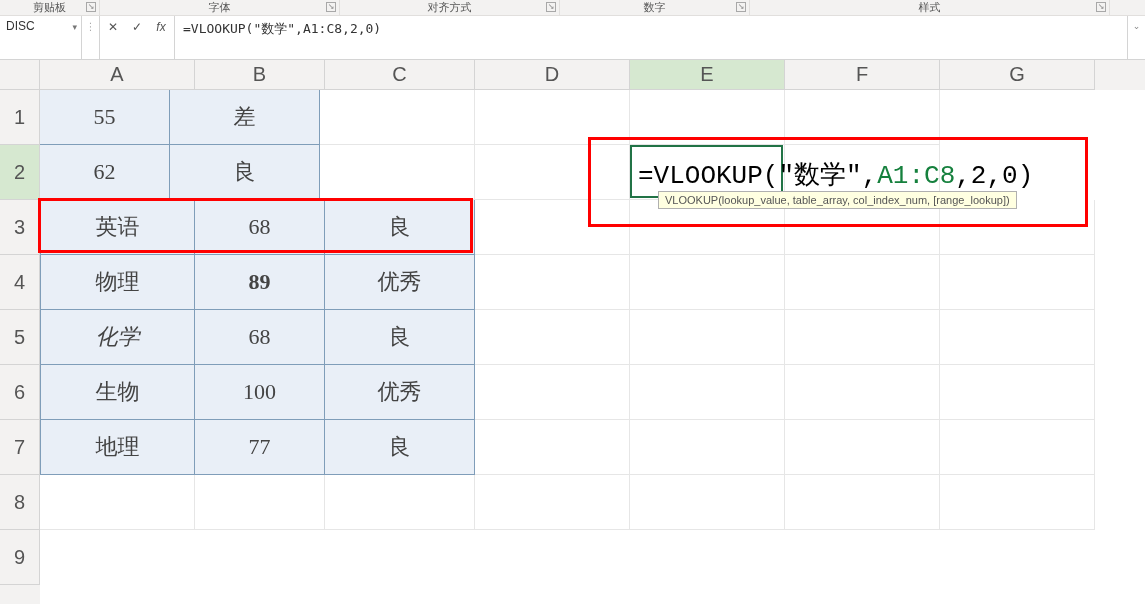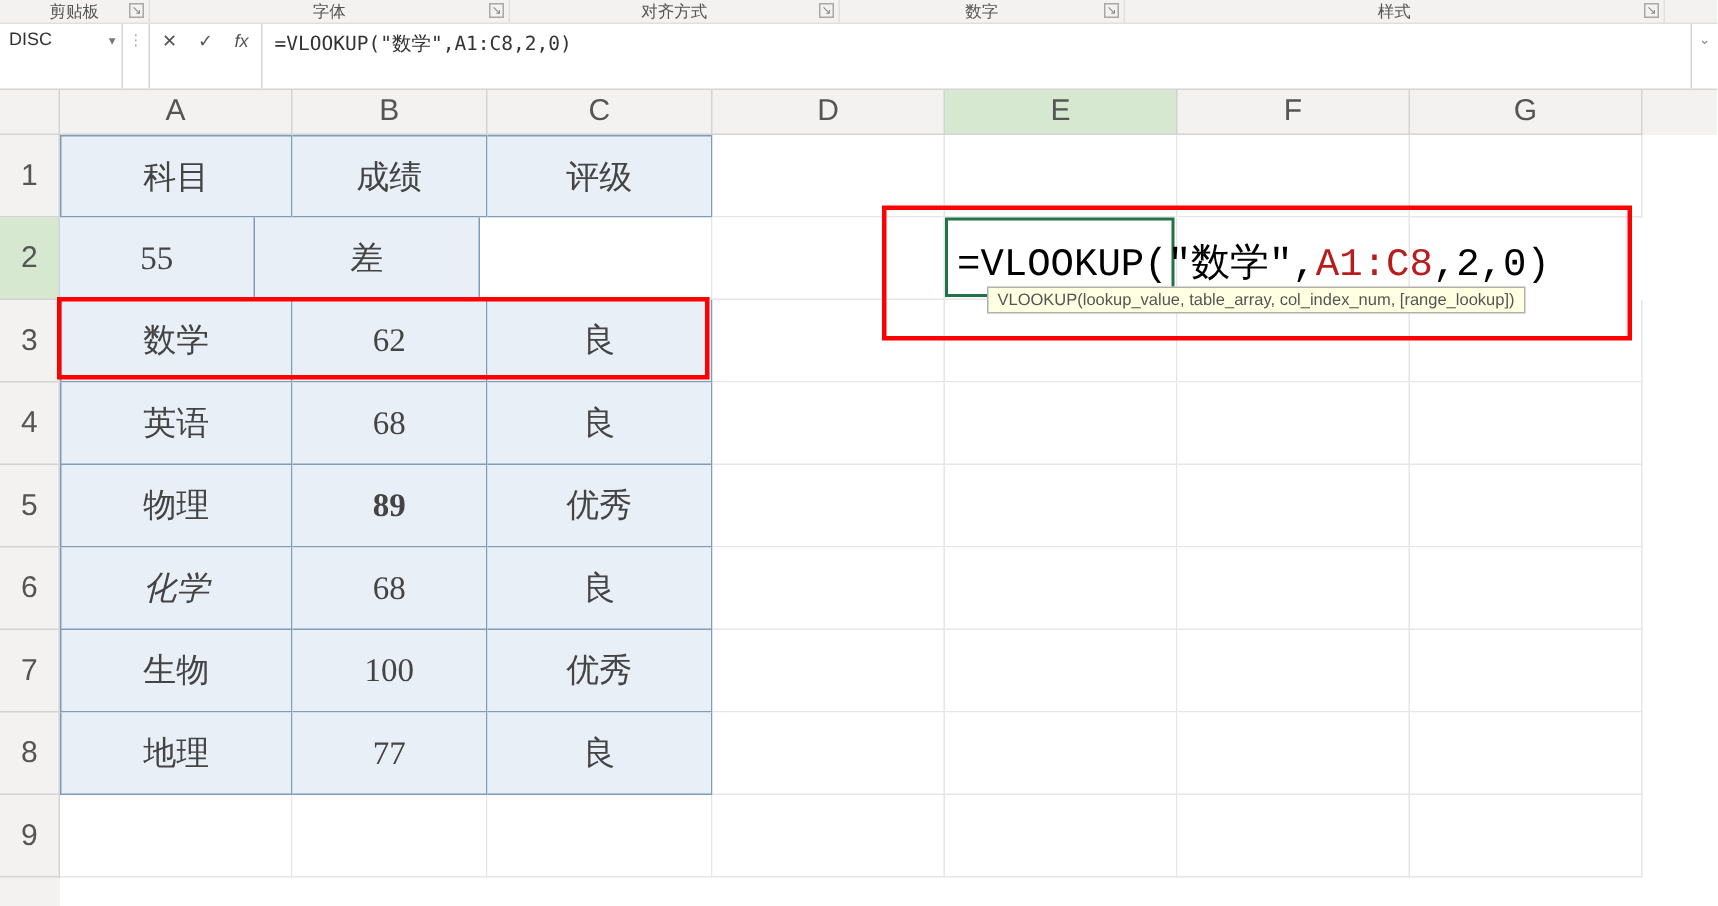--- a/index.html
+++ b/index.html
@@ -181,21 +181,21 @@
   }
 
   
   .formula-overlay {
     position: absolute;
     font-family: Consolas, "Courier New", monospace;
     font-size: 26px;
     color: #000;
     white-space: nowrap;
   }
-  .formula-overlay .blue { color: #b91c1c; }
+  .formula-overlay .blue { color: #15803d; }
   .tooltip-hint {
     position: absolute;
     background: #ffffe1;
     border: 1px solid #b0b0b0;
     padding: 2px 6px;
     font-size: 11px;
     color: #555;
     white-space: nowrap;
   }
 </style>
@@ -259,38 +259,28 @@
       <div class="row-h" style="height: 55px;">3</div>
       <div class="row-h" style="height: 55px;">4</div>
       <div class="row-h" style="height: 55px;">5</div>
       <div class="row-h" style="height: 55px;">6</div>
       <div class="row-h" style="height: 55px;">7</div>
       <div class="row-h" style="height: 55px;">8</div>
       <div class="row-h" style="height: 55px;">9</div>
     </div>
   <div class="cells" id="cells">
       <div class="row" style="height: 55px;">
-        <div class="cell tblcell tbl-left tbl-top" style="width: 155px; height: 55px;">科目</div>
-        <div class="cell tblcell tbl-top" style="width: 130px; height: 55px;">成绩</div>
-        <div class="cell tblcell tbl-top" style="width: 150px; height: 55px;">评级</div>
-        <div class="cell" style="width: 155px; height: 55px;"></div>
-        <div class="cell" style="width: 155px; height: 55px;"></div>
-        <div class="cell" style="width: 155px; height: 55px;"></div>
-        <div class="cell" style="width: 155px; height: 55px;"></div>
-      </div>
-      <div class="row" style="height: 55px;">
         <div class="cell tblcell" style="width: 130px; height: 55px;">55</div>
         <div class="cell tblcell" style="width: 150px; height: 55px;">差</div>
         <div class="cell" style="width: 155px; height: 55px;"></div>
         <div class="cell" style="width: 155px; height: 55px;"></div>
         <div class="cell" style="width: 155px; height: 55px;"></div>
         <div class="cell" style="width: 155px; height: 55px;"></div>
       </div>
       <div class="row" style="height: 55px;">
-        <div class="cell tblcell tbl-left" style="width: 155px; height: 55px;">数学</div>
         <div class="cell tblcell" style="width: 130px; height: 55px;">62</div>
         <div class="cell tblcell" style="width: 150px; height: 55px;">良</div>
         <div class="cell" style="width: 155px; height: 55px;"></div>
         <div class="cell" style="width: 155px; height: 55px;"></div>
         <div class="cell" style="width: 155px; height: 55px;"></div>
         <div class="cell" style="width: 155px; height: 55px;"></div>
       </div>
       <div class="row" style="height: 55px;">
         <div class="cell tblcell tbl-left" style="width: 155px; height: 55px;">英语</div>
         <div class="cell tblcell" style="width: 130px; height: 55px;">68</div>

